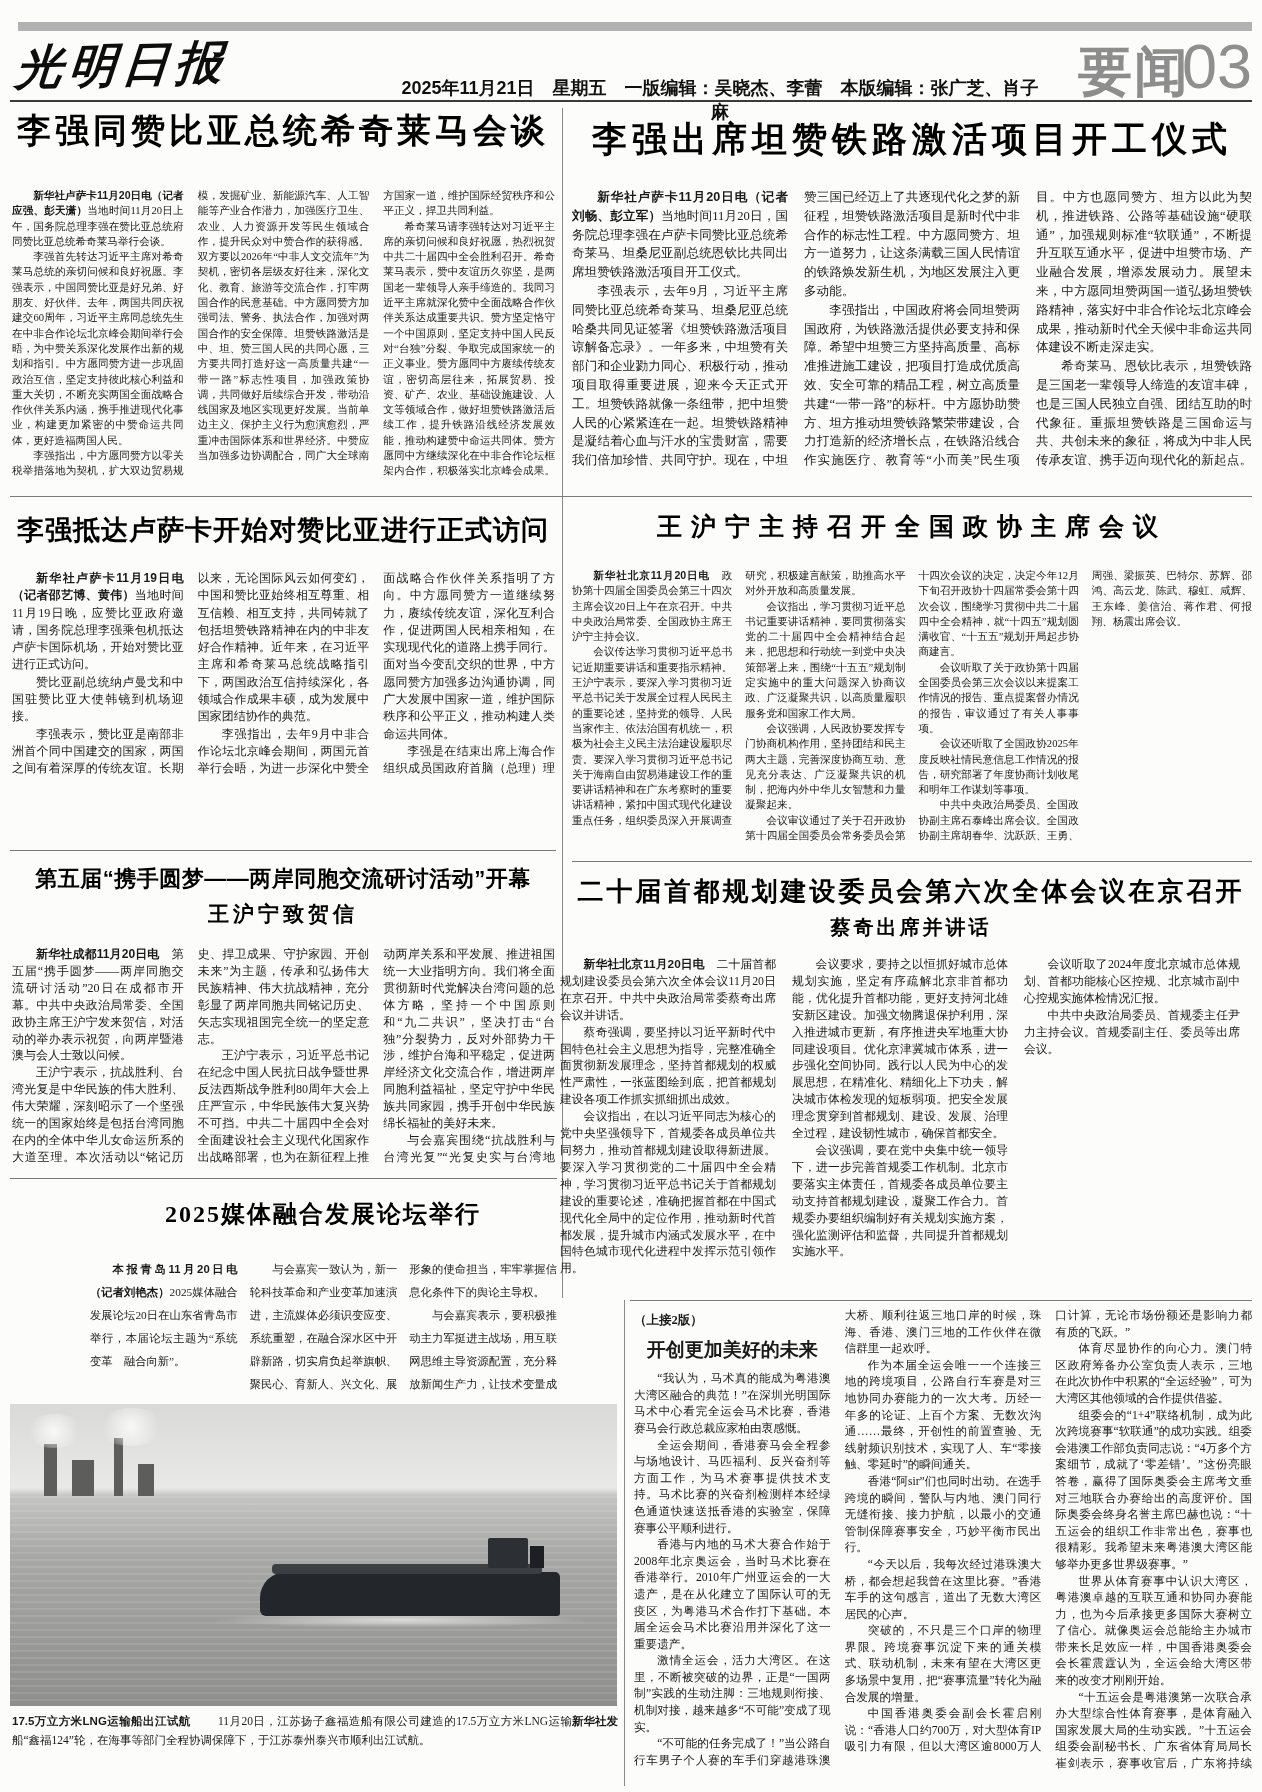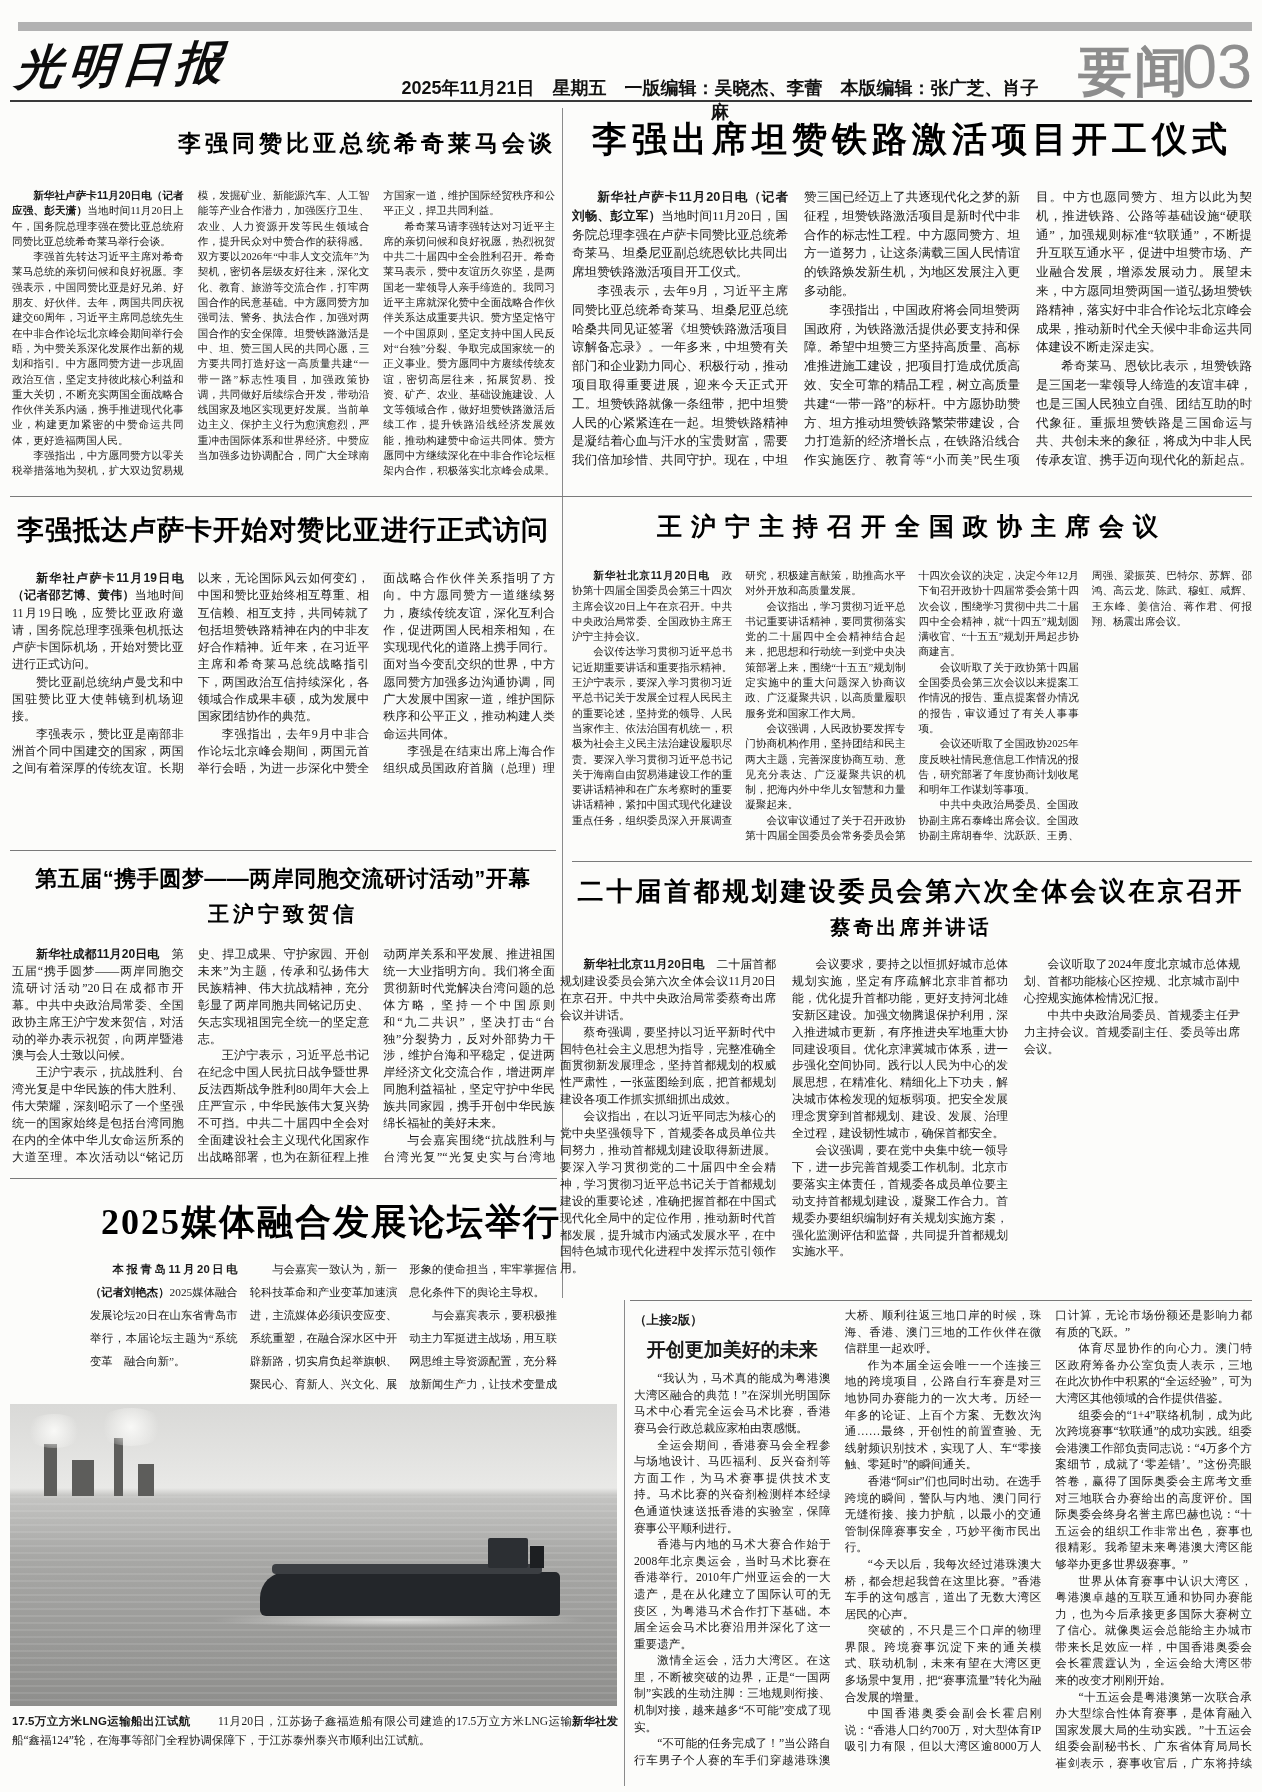--- a/index.html
+++ b/index.html
@@ -65,21 +65,21 @@
   <div id="masthead-rule"></div>
 
   <div class="vrule" style="left:562px;top:108px;height:1190px;"></div>
   <div class="hrule" style="left:10px;top:496px;width:1242px;"></div>
   <div class="hrule" style="left:10px;top:850px;width:546px;"></div>
   <div class="hrule" style="left:572px;top:861px;width:680px;"></div>
   <div class="hrule" style="left:10px;top:1178px;width:547px;"></div>
   <div class="hrule" style="left:630px;top:1300px;width:622px;"></div>
   <div class="vrule" style="left:624px;top:1300px;height:486px;"></div>
 
-  <div class="headline" style="left:10px;top:128px;width:546px;font-size:23px;letter-spacing:4px;text-align:right;">李强同赞比亚总统希奇莱马会谈</div>
+  <div class="headline" style="left:10px;top:108px;width:546px;font-size:34px;letter-spacing:4px;">李强同赞比亚总统希奇莱马会谈</div>
   <div class="body" id="a1-body">
       <p class="para"><b>新华社卢萨卡11月20日电（记者应强、彭天潇）</b>当地时间11月20日上午，国务院总理李强在赞比亚总统府同赞比亚总统希奇莱马举行会谈。</p>
       <p class="para">李强首先转达习近平主席对希奇莱马总统的亲切问候和良好祝愿。李强表示，中国同赞比亚是好兄弟、好朋友、好伙伴。去年，两国共同庆祝建交60周年，习近平主席同总统先生在中非合作论坛北京峰会期间举行会晤，为中赞关系深化发展作出新的规划和指引。中方愿同赞方进一步巩固政治互信，坚定支持彼此核心利益和重大关切，不断充实两国全面战略合作伙伴关系内涵，携手推进现代化事业，构建更加紧密的中赞命运共同体，更好造福两国人民。</p>
       <p class="para">李强指出，中方愿同赞方以零关税举措落地为契机，扩大双边贸易规模，发掘矿业、新能源汽车、人工智能等产业合作潜力，加强医疗卫生、农业、人力资源开发等民生领域合作，提升民众对中赞合作的获得感。双方要以2026年“中非人文交流年”为契机，密切各层级友好往来，深化文化、教育、旅游等交流合作，打牢两国合作的民意基础。中方愿同赞方加强司法、警务、执法合作，加强对两国合作的安全保障。坦赞铁路激活是中、坦、赞三国人民的共同心愿，三方要共同打造好这一高质量共建“一带一路”标志性项目，加强政策协调，共同做好后续综合开发，带动沿线国家及地区实现更好发展。当前单边主义、保护主义行为愈演愈烈，严重冲击国际体系和世界经济。中赞应当加强多边协调配合，同广大全球南方国家一道，维护国际经贸秩序和公平正义，捍卫共同利益。</p>
       <p class="para">希奇莱马请李强转达对习近平主席的亲切问候和良好祝愿，热烈祝贺中共二十届四中全会胜利召开。希奇莱马表示，赞中友谊历久弥坚，是两国老一辈领导人亲手缔造的。我同习近平主席就深化赞中全面战略合作伙伴关系达成重要共识。赞方坚定恪守一个中国原则，坚定支持中国人民反对“台独”分裂、争取完成国家统一的正义事业。赞方愿同中方赓续传统友谊，密切高层往来，拓展贸易、投资、矿产、农业、基础设施建设、人文等领域合作，做好坦赞铁路激活后续工作，提升铁路沿线经济发展效能，推动构建赞中命运共同体。赞方愿同中方继续深化在中非合作论坛框架内合作，积极落实北京峰会成果。赞方高度赞赏习近平主席提出的四大全球倡议，愿同中方加强多边协作，共同维护多边主义和自由贸易。</p>
     </div>
 
   <div class="headline" style="left:572px;top:116px;width:680px;font-size:35px;letter-spacing:5px;">李强出席坦赞铁路激活项目开工仪式</div>
   <div class="body" id="a2-body">
       <p class="para"><b>新华社卢萨卡11月20日电（记者刘畅、彭立军）</b>当地时间11月20日，国务院总理李强在卢萨卡同赞比亚总统希奇莱马、坦桑尼亚副总统恩钦比共同出席坦赞铁路激活项目开工仪式。</p>
@@ -123,21 +123,21 @@
   <div class="body" id="a6-body">
       <p class="para"><b>新华社北京11月20日电</b>　二十届首都规划建设委员会第六次全体会议11月20日在京召开。中共中央政治局常委蔡奇出席会议并讲话。</p>
       <p class="para">蔡奇强调，要坚持以习近平新时代中国特色社会主义思想为指导，完整准确全面贯彻新发展理念，坚持首都规划的权威性严肃性，一张蓝图绘到底，把首都规划建设各项工作抓实抓细抓出成效。</p>
       <p class="para">会议指出，在以习近平同志为核心的党中央坚强领导下，首规委各成员单位共同努力，推动首都规划建设取得新进展。要深入学习贯彻党的二十届四中全会精神，学习贯彻习近平总书记关于首都规划建设的重要论述，准确把握首都在中国式现代化全局中的定位作用，推动新时代首都发展，提升城市内涵式发展水平，在中国特色城市现代化进程中发挥示范引领作用。</p>
       <p class="para">会议要求，要持之以恒抓好城市总体规划实施，坚定有序疏解北京非首都功能，优化提升首都功能，更好支持河北雄安新区建设。加强文物腾退保护利用，深入推进城市更新，有序推进央军地重大协同建设项目。优化京津冀城市体系，进一步强化空间协同。践行以人民为中心的发展思想，在精准化、精细化上下功夫，解决城市体检发现的短板弱项。把安全发展理念贯穿到首都规划、建设、发展、治理全过程，建设韧性城市，确保首都安全。</p>
       <p class="para">会议强调，要在党中央集中统一领导下，进一步完善首规委工作机制。北京市要落实主体责任，首规委各成员单位要主动支持首都规划建设，凝聚工作合力。首规委办要组织编制好有关规划实施方案，强化监测评估和监督，共同提升首都规划实施水平。</p>
       <p class="para">会议听取了2024年度北京城市总体规划、首都功能核心区控规、北京城市副中心控规实施体检情况汇报。</p>
       <p class="para">中共中央政治局委员、首规委主任尹力主持会议。首规委副主任、委员等出席会议。</p>
     </div>
 
-  <div class="headline" style="left:96px;top:1198px;width:470px;font-size:36px;letter-spacing:2px;">2025媒体融合发展论坛举行</div>
+  <div class="headline" style="left:88px;top:1198px;width:470px;font-size:24px;letter-spacing:2px;">2025媒体融合发展论坛举行</div>
   <div class="body" id="a7-body">
       <p class="para"><b>本报青岛11月20日电（记者刘艳杰）</b>2025媒体融合发展论坛20日在山东省青岛市举行，本届论坛主题为“系统变革　融合向新”。</p>
       <p class="para">与会嘉宾一致认为，新一轮科技革命和产业变革加速演进，主流媒体必须识变应变、系统重塑，在融合深水区中开辟新路，切实肩负起举旗帜、聚民心、育新人、兴文化、展形象的使命担当，牢牢掌握信息化条件下的舆论主导权。</p>
       <p class="para">与会嘉宾表示，要积极推动主力军挺进主战场，用互联网思维主导资源配置，充分释放新闻生产力，让技术变量成为推动媒体深度融合发展的增量，为巩固壮大奋进新时代的主流思想舆论提供有力支撑。</p>
       <p class="para">本届论坛由人民日报社主办，中央和国家机关有关部委负责同志、中央和地方媒体负责同志、专家学者和企业代表等300余人参会。</p>
     </div>
 
   <div class="abs" id="photo">
     <div class="stack" style="left:34px;top:40px;width:13px;height:52px;"></div>
     <div class="stack" style="left:62px;top:56px;width:22px;height:36px;"></div>

